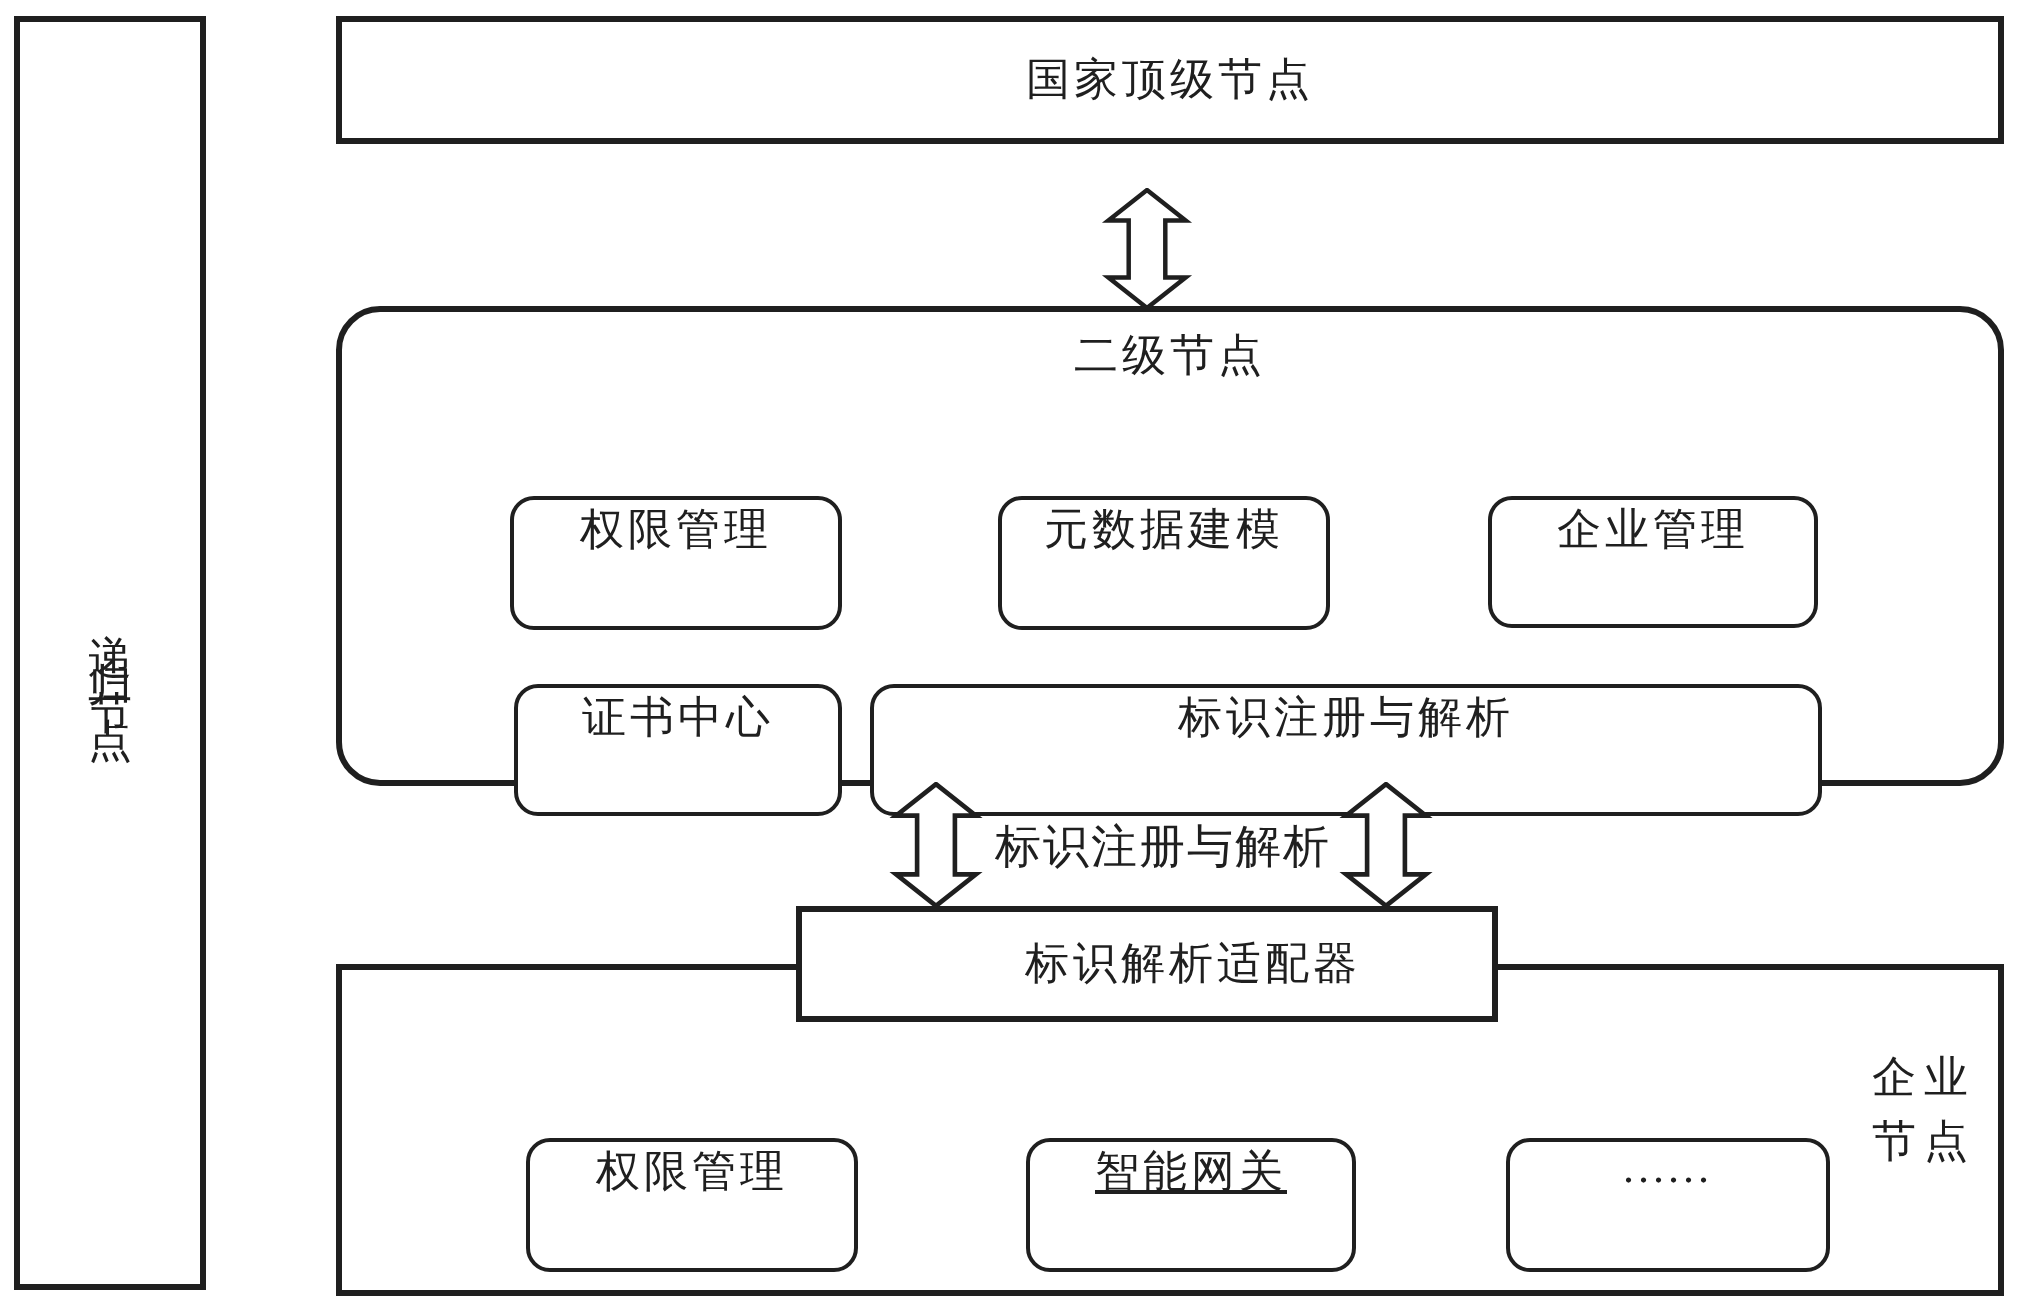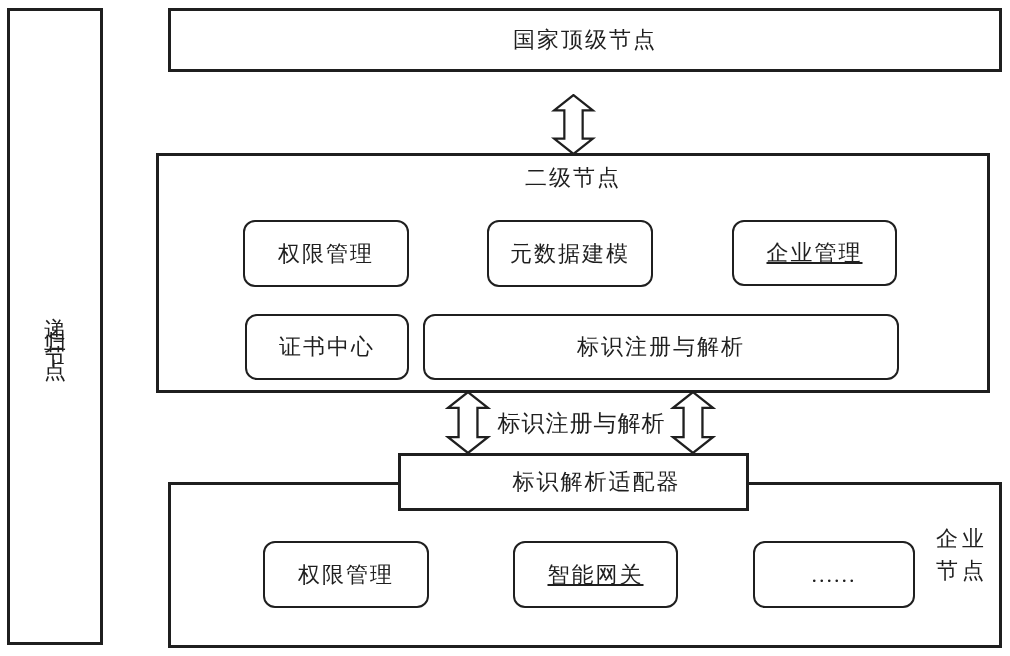--- a/index.html
+++ b/index.html
@@ -22,24 +22,24 @@
     background: #ffffff;
     box-sizing: border-box;
   }
   .module-box {
     position: absolute;
     border: 2px solid #1f1f1f;
     border-radius: 12px;
     background: #ffffff;
     box-sizing: border-box;
     display: flex;
-    align-items: center;
     justify-content: center;
     font-size: 22px;
     letter-spacing: 2px;
+    margin-top: 28px;
   }
   .center-label {
     display: flex;
     align-items: center;
     justify-content: center;
     font-size: 22px;
     letter-spacing: 2px;
   }
   .box-title {
     position: absolute;
@@ -109,30 +109,30 @@
   </div>
 
   <div class="outer-box center-label" style="left:168px; top:8px; width:834px; height:64px;">
     <span>国家顶级节点</span>
   </div>
 
   <svg class="arrow-svg" style="left:545px; top:94px;" width="57" height="61" viewBox="0 0 40 60">
     <path d="M20 1 L39 16 L29 16 L29 44 L39 44 L20 59 L1 44 L11 44 L11 16 L1 16 Z" fill="#ffffff" stroke="#1f1f1f" stroke-width="2.2" stroke-linejoin="miter"></path>
   </svg>
 
-  <div class="outer-box" style="left:156px; top:153px; width:834px; height:240px;">
+  <div class="outer-box" style="left:168px; top:153px; width:834px; height:240px;border-radius:22px;">
     <div class="box-title">二级节点</div>
 
     <div class="module-box" style="left:84px; top:64px; width:166px; height:67px;">
       <span>权限管理</span>
     </div>
     <div class="module-box" style="left:328px; top:64px; width:166px; height:67px;">
       <span>元数据建模</span>
     </div>
-    <div class="module-box" style="left:573px; top:64px; width:165px; height:66px;text-decoration:underline;">
+    <div class="module-box" style="left:573px; top:64px; width:165px; height:66px;">
       <span>企业管理</span>
     </div>
     <div class="module-box" style="left:86px; top:158px; width:164px; height:66px;">
       <span>证书中心</span>
     </div>
     <div class="module-box" style="left:264px; top:158px; width:476px; height:66px;">
       <span>标识注册与解析</span>
     </div>
   </div>
 

